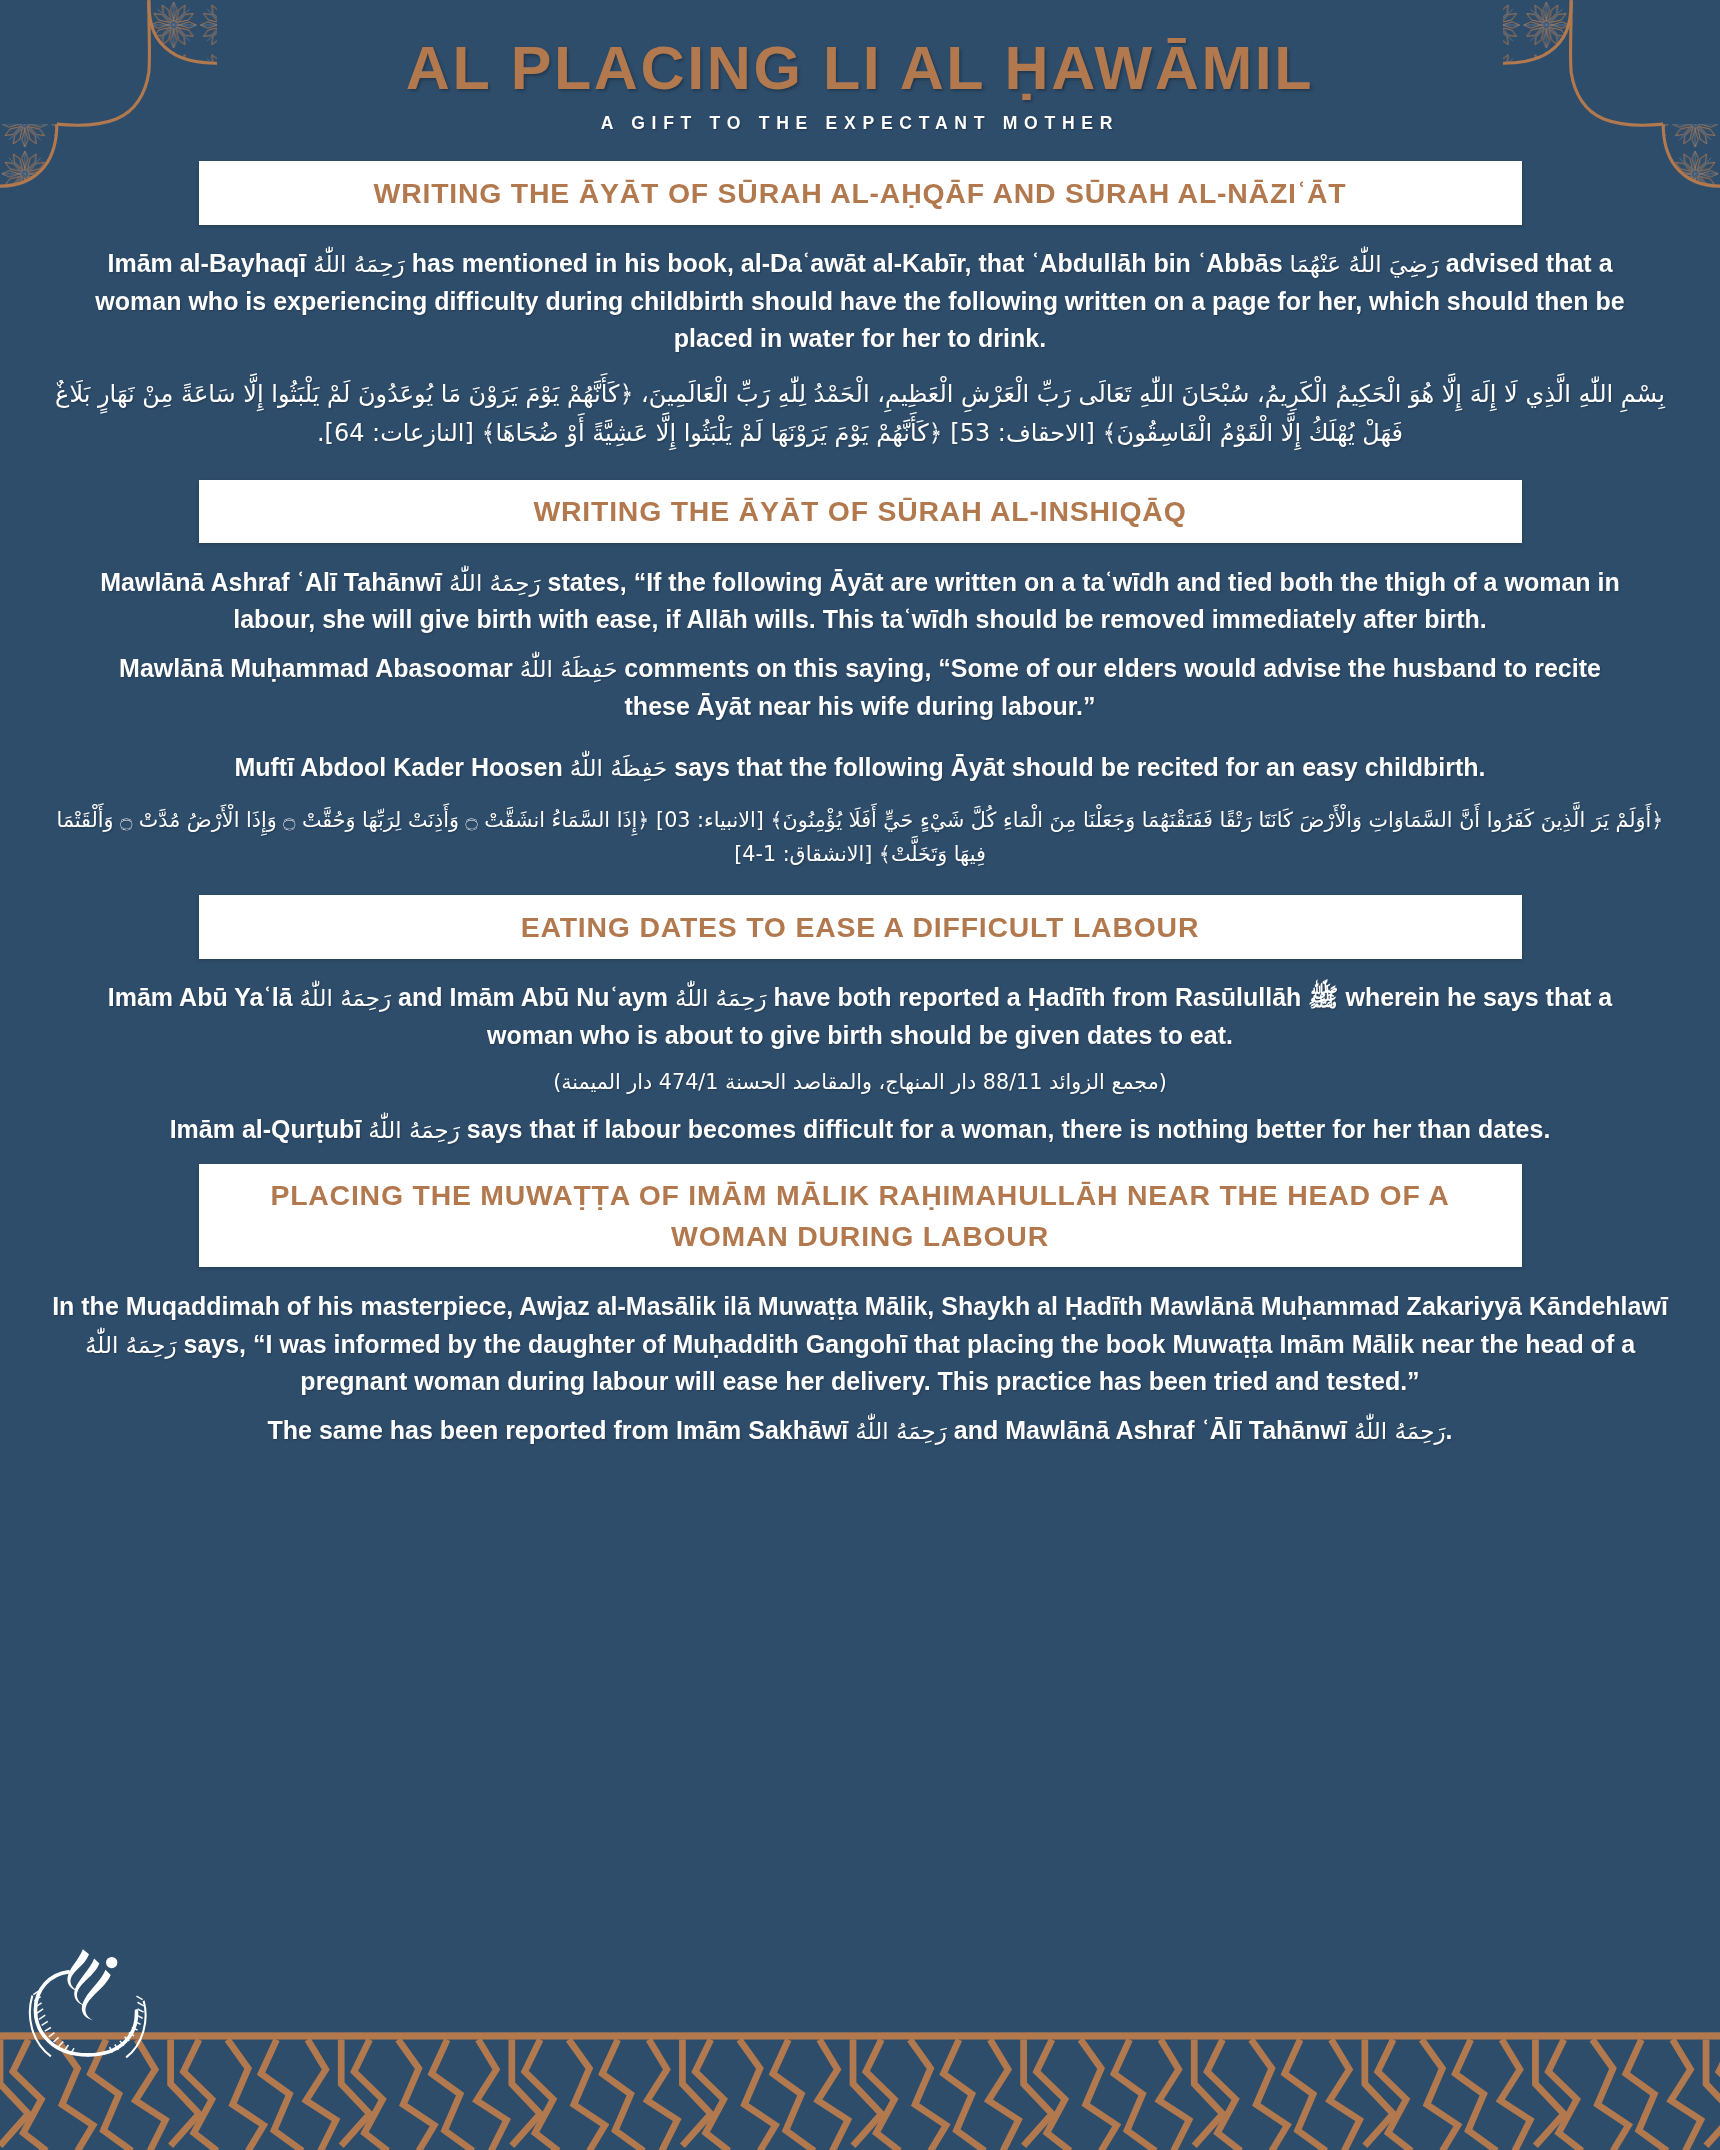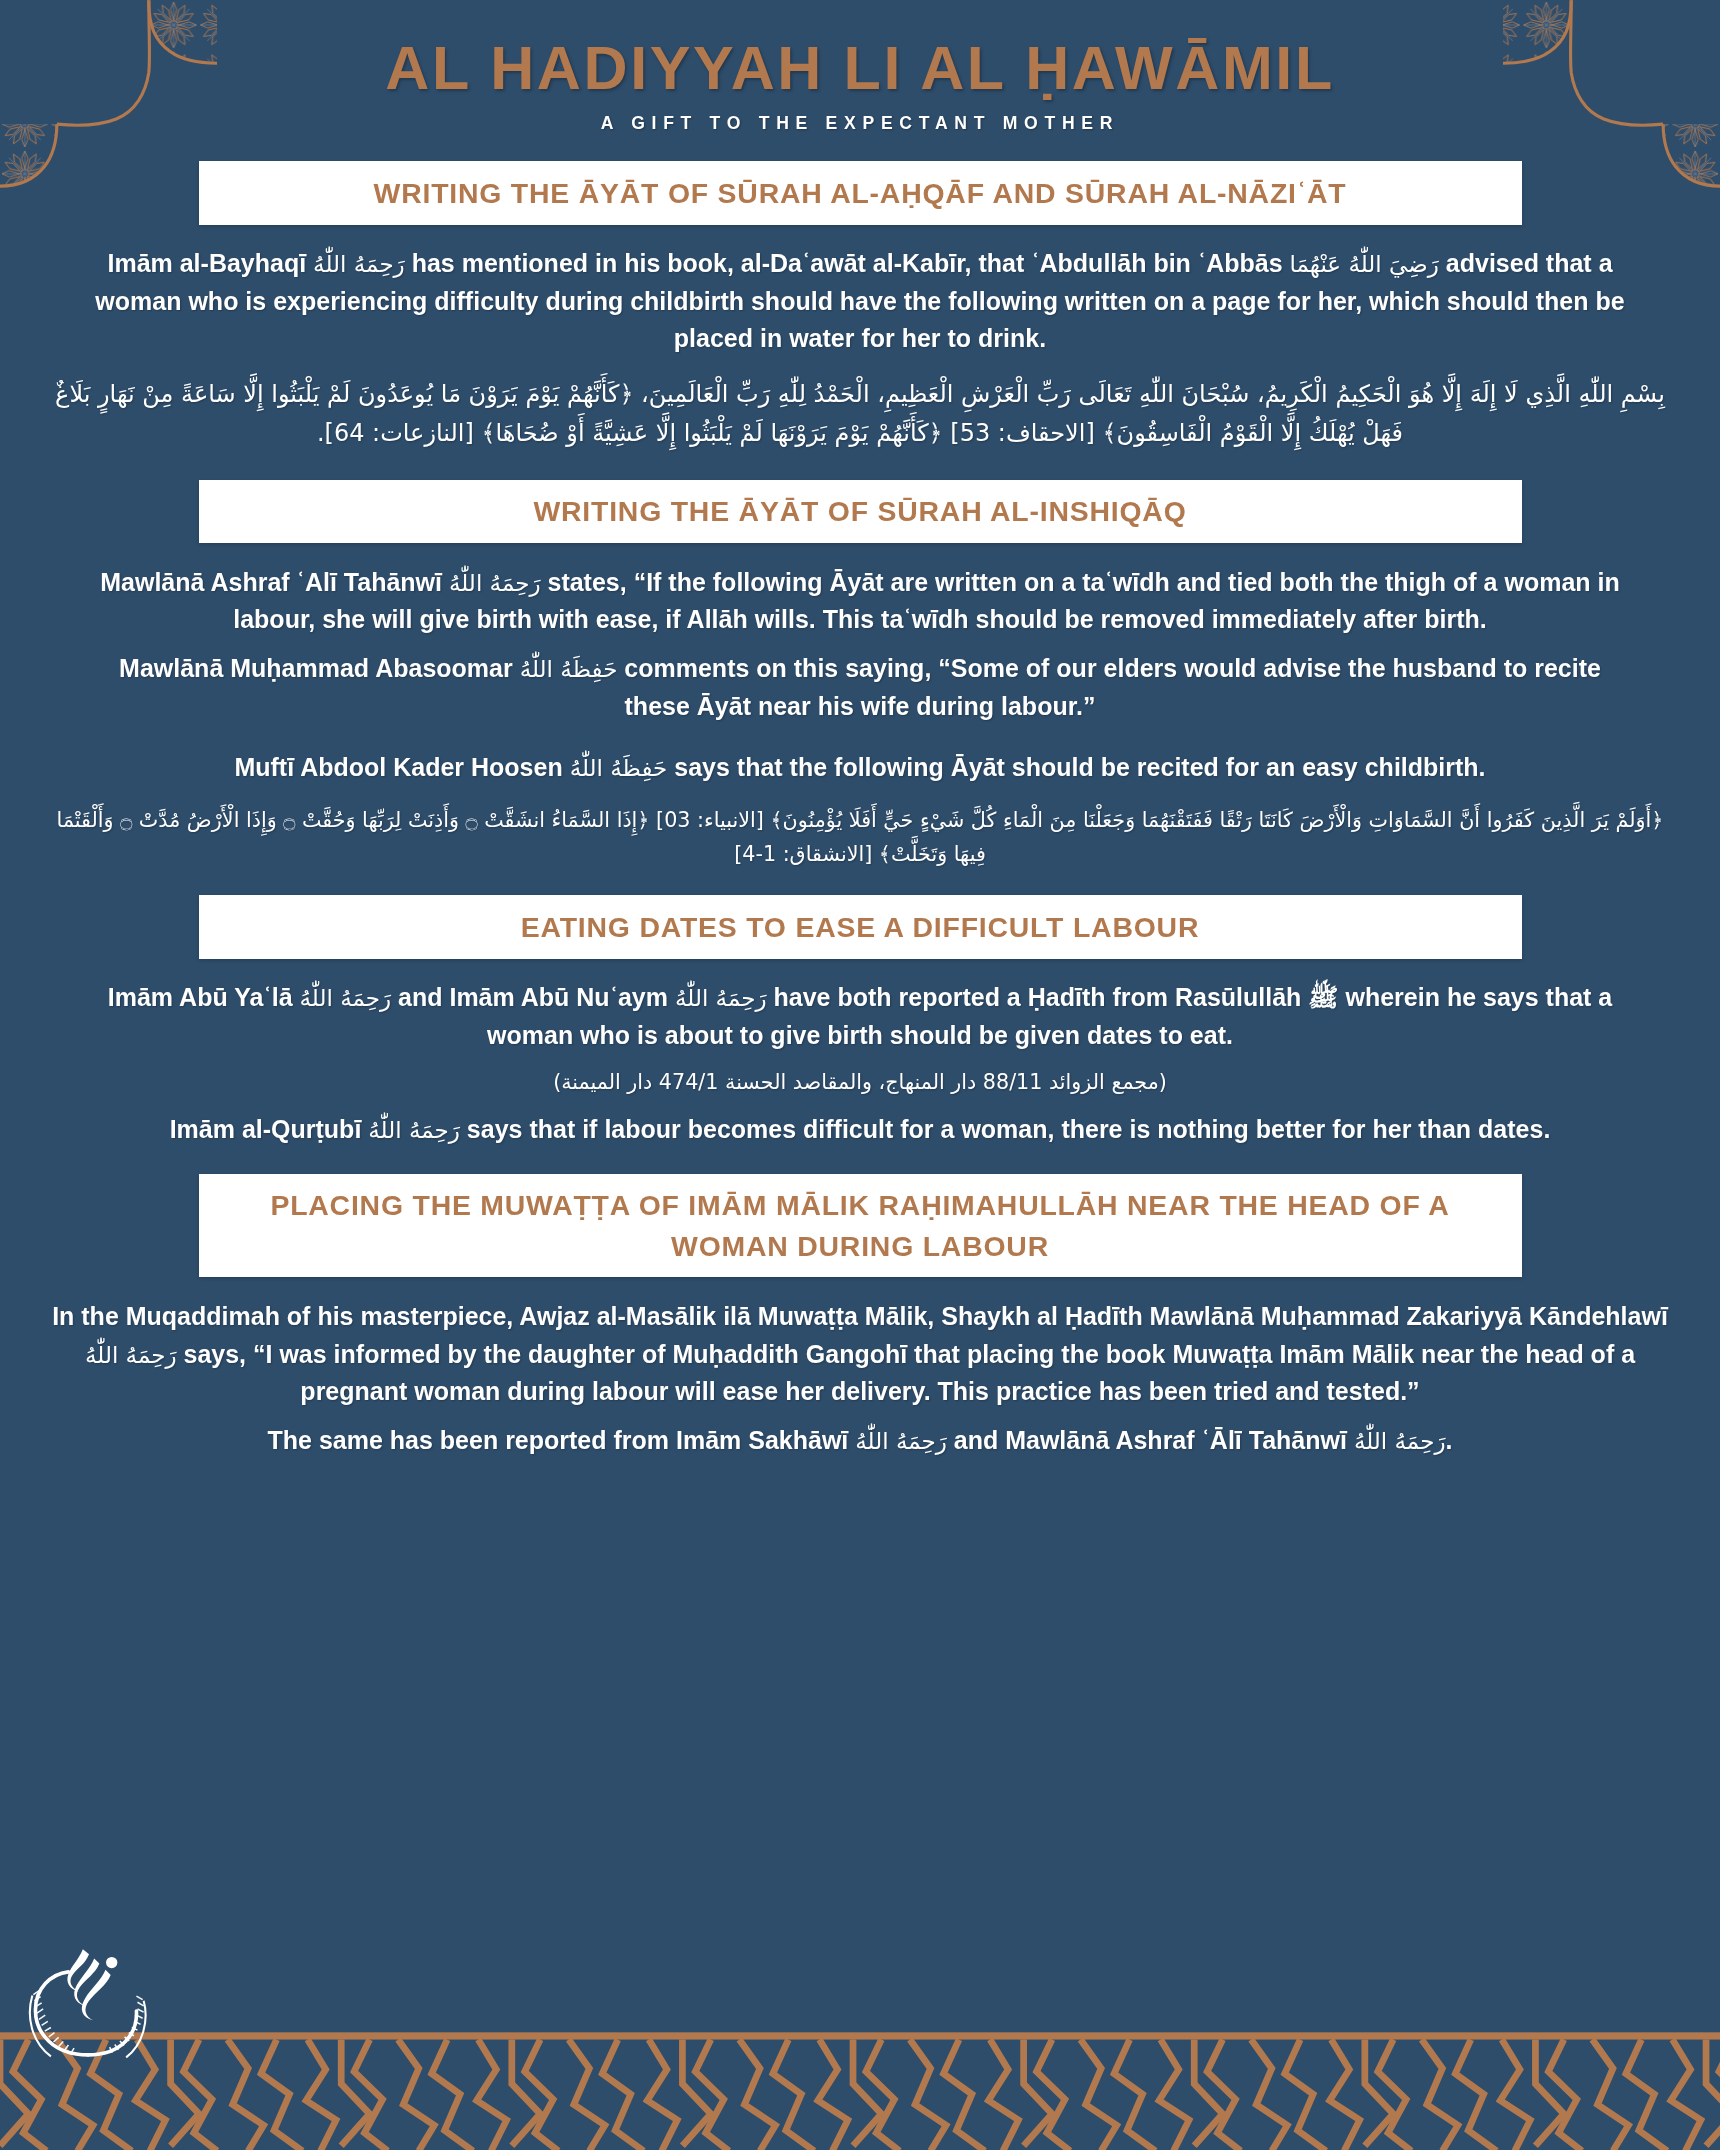--- a/index.html
+++ b/index.html
@@ -153,21 +153,21 @@
 <svg class="corner-orn corner-tr" viewBox="0 0 420 400">
   <g clip-path="url(#scallopTL)">
     <rect width="420" height="400" fill="url(#rosetteTL)"></rect>
   </g>
   <path d="M288,0 C288,52 300,78 330,100 C356,119 390,122 420,122" fill="none" stroke="#b3794e" stroke-width="6"></path>
   <path d="M0,360 C40,360 68,345 86,322 C106,296 110,268 110,240" fill="none" stroke="#b3794e" stroke-width="6"></path>
   <path d="M110,240 C150,244 190,244 225,230 C262,215 282,180 288,140 C291,110 288,60 288,0" fill="none" stroke="#b3794e" stroke-width="6"></path>
 </svg>
 
 <div class="page-header">
-  <div class="main-title">AL HADIYYAH LI AL ḤAWĀMIL</div>
+  <div class="main-title">AL PLACING LI AL ḤAWĀMIL</div>
   <div class="sub-title">A GIFT TO THE EXPECTANT MOTHER</div>
 </div>
 
 <div class="content">
 
   <div class="section">
     <div class="section-heading-bar w1">
       <h2>WRITING THE ĀYĀT OF SŪRAH AL-AḤQĀF AND SŪRAH AL-NĀZIʿĀT</h2>
     </div>
     <p class="para t1"><span>Imām al-Bayhaqī </span><span class="ar-inline">رَحِمَهُ اللّٰهُ</span><span> has mentioned in his book, al-Daʿawāt al-Kabīr, that ʿAbdullāh bin ʿAbbās </span><span class="ar-inline">رَضِيَ اللّٰهُ عَنْهُمَا</span><span> advised that a woman who is experiencing difficulty during childbirth should have the following written on a page for her, which should then be placed in water for her to drink.</span></p>
@@ -189,21 +189,21 @@
 
   <div class="section" style="margin-top:24px;">
     <div class="section-heading-bar w4">
       <h2>EATING DATES TO EASE A DIFFICULT LABOUR</h2>
     </div>
     <p class="para t1"><span>Imām Abū Yaʿlā </span><span class="ar-inline">رَحِمَهُ اللّٰهُ</span><span> and Imām Abū Nuʿaym </span><span class="ar-inline">رَحِمَهُ اللّٰهُ</span><span> have both reported a Ḥadīth from Rasūlullāh ﷺ wherein he says that a woman who is about to give birth should be given dates to eat.</span></p>
     <p class="arabic small" style="margin-top:11.4px;">(مجمع الزوائد 11/88 دار المنهاج، والمقاصد الحسنة 1/474 دار الميمنة)</p>
     <p class="para tight"><span>Imām al-Qurṭubī </span><span class="ar-inline">رَحِمَهُ اللّٰهُ</span><span> says that if labour becomes difficult for a woman, there is nothing better for her than dates.</span></p>
   </div>
 
-  <div class="section" style="margin-top:26px;">
+  <div class="section" style="margin-top:16px;">
     <div class="section-heading-bar w5">
       <h2>PLACING THE MUWAṬṬA OF IMĀM MĀLIK RAḤIMAHULLĀH NEAR THE HEAD OF A WOMAN DURING LABOUR</h2>
     </div>
     <p class="para t1" style="padding:0 20.7px;"><span>In the Muqaddimah of his masterpiece, Awjaz al-Masālik ilā Muwaṭṭa Mālik, Shaykh al Ḥadīth Mawlānā Muḥammad Zakariyyā Kāndehlawī </span><span class="ar-inline">رَحِمَهُ اللّٰهُ</span><span> says, “I was informed by the daughter of Muḥaddith Gangohī that placing the book Muwaṭṭa Imām Mālik near the head of a pregnant woman during labour will ease her delivery. This practice has been tried and tested.”</span></p>
     <p class="para tight" style="padding:0 20.7px;text-align:center;"><span>The same has been reported from Imām Sakhāwī </span><span class="ar-inline">رَحِمَهُ اللّٰهُ</span><span> and Mawlānā Ashraf ʿĀlī Tahānwī </span><span class="ar-inline">رَحِمَهُ اللّٰهُ</span><span>.</span></p>
   </div>
 
 </div>
 
 <svg class="brand-logo" viewBox="0 0 260 290">

